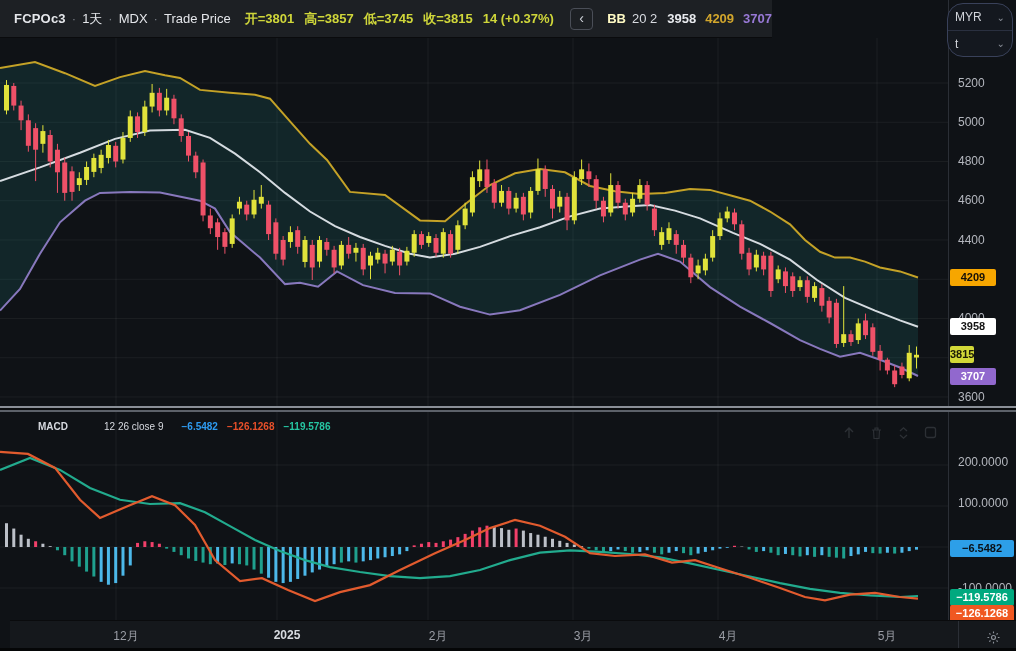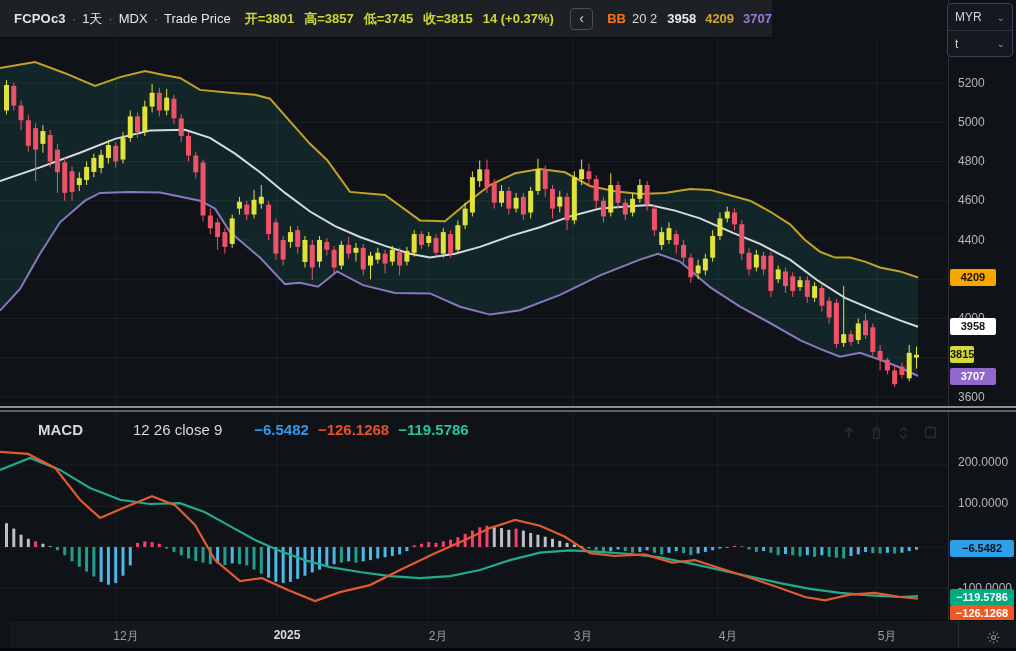--- a/index.html
+++ b/index.html
@@ -12,41 +12,41 @@
              border-bottom:1px solid #0a0b0d; display:flex; align-items:center; padding-left:14px;
              font-size:13px; color:#e4e6ea; z-index:6; white-space:nowrap; }
   .toolbar .dot { color:#787d85; margin:0 6px; }
   .toolbar .sym { font-weight:700; letter-spacing:.2px; }
   .ohlc-wrap { margin-left:14px; display:flex; gap:10px; }
   .ohlc-item { color:#cfd63a; font-weight:600; }
   .chg { color:#cfd63a; font-weight:600; margin-left:10px; }
   .collapse-btn { margin-left:16px; width:30px; height:22px; background:transparent;
              border:1px solid #4a4e57; border-radius:4px; color:#cfd3da; font-size:14px;
              line-height:19px; text-align:center; cursor:pointer; }
-  .bb-name { margin-left:14px; color:#f97316; font-weight:600; }
+  .bb-name { margin-left:14px; color:#fef9c3; font-weight:600; }
   .bb-params { margin-left:6px; color:#d8dbe1; }
   .bb-vals { margin-left:10px; display:flex; gap:9px; font-weight:700; }
 
   
   .currency-box { position:absolute; right:3px; top:3px; width:66px; height:54px; z-index:7;
-             background:#14181f; border:1px solid #39415a; border-radius:4px; overflow:hidden; }
+             background:#14181f; border:1px solid #39415a; border-radius:16px; overflow:hidden; }
   .cur-row { height:26px; display:flex; align-items:center; justify-content:space-between;
              padding:0 7px; color:#d3d6dc; font-size:12px; cursor:pointer; }
   .cur-row + .cur-row { border-top:1px solid #2a3040; }
   .chev { color:#8a8f99; font-size:10px; }
 
   
   #price-pane { position:absolute; left:0; top:38px; z-index:1; display:block; }
   #macd-pane  { position:absolute; left:0; top:412px; z-index:1; display:block; }
   .pane-divider { position:absolute; left:0; top:406px; width:1016px; height:6px; z-index:5;
              background:#0a0c0e; border-top:2px solid #8a8f97; border-bottom:2px solid #5c6169; }
 
   
-  .macd-legend { position:absolute; left:14px; top:421px; z-index:4; display:flex; gap:22px;
-             font-size:15px; align-items:center;padding-left:24px; }
+  .macd-legend { position:absolute; left:14px; top:421px; z-index:4; display:flex; gap:8px;
+             font-size:10px; align-items:center;padding-left:24px; }
   .macd-title { color:#d6d9df; font-weight:600; }
   .macd-params { color:#d6d9df;margin-left:28px; }
 
   
   .pane-icons { position:absolute; left:838px; top:424px; z-index:4; display:flex; gap:5px; }
   .pane-icons .pi { width:22px; height:17px; display:flex; align-items:center; justify-content:center;
              cursor:pointer; opacity:.55; }
 
   
   .price-axis { position:absolute; left:948px; top:0; width:68px; height:620px; z-index:3;

